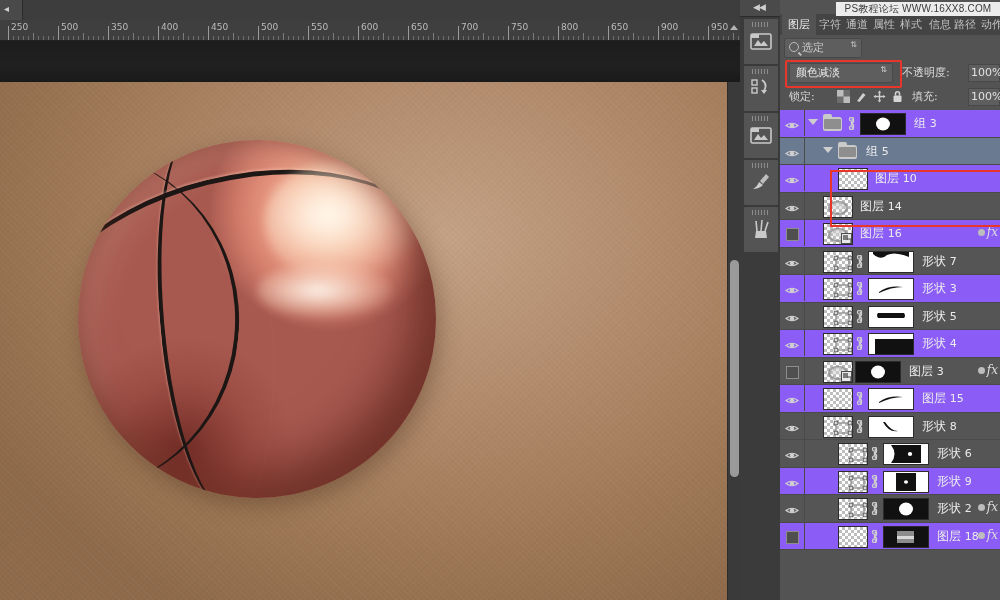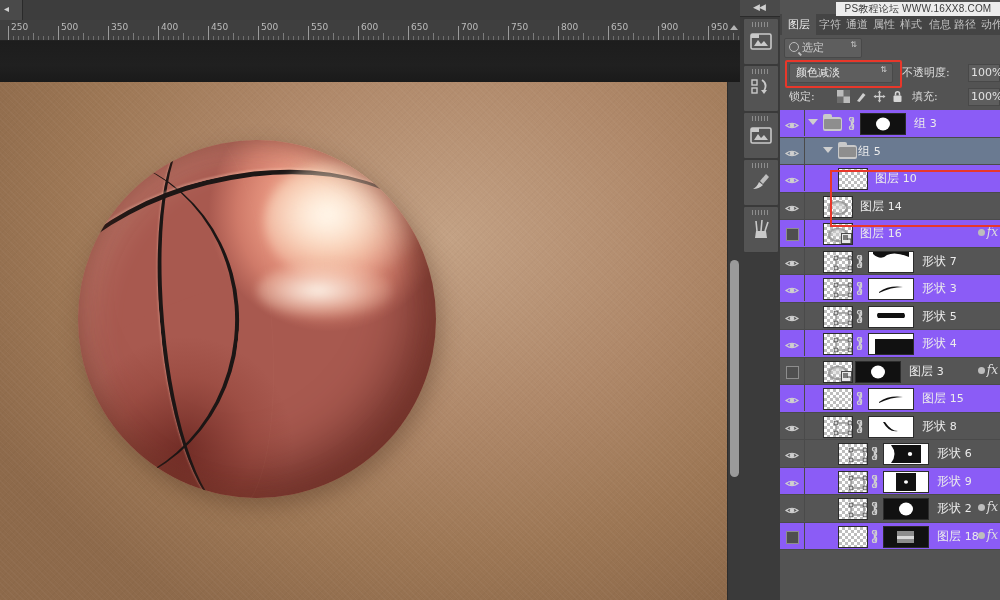--- a/index.html
+++ b/index.html
@@ -491,21 +491,21 @@
         </div>
         <div class="lrow selected">
           <div class="eye-cell">
             <span class="eye"><svg width="14" height="9" viewBox="0 0 14 9">
                 <path d="M1 4.5 q6 -4.5 12 0 q-6 4.5 -12 0Z" fill="none" stroke="#cfcfcf" stroke-width="1.2"></path>
                 <circle cx="7" cy="4.5" r="2.2" fill="#cfcfcf"></circle>
               </svg></span>
           </div>
           <div class="twisty" style="left: 43px;"></div>
           <div class="folder" style="left: 58px;"></div>
-          <div class="lname" style="left: 78px;">组 <span class="num">5</span></div>
+          <div class="lname" style="left: 86px;">组 <span class="num">5</span></div>
         </div>
         <div class="lrow alt">
           <div class="eye-cell">
             <span class="eye"><svg width="14" height="9" viewBox="0 0 14 9">
                 <path d="M1 4.5 q6 -4.5 12 0 q-6 4.5 -12 0Z" fill="none" stroke="#cfcfcf" stroke-width="1.2"></path>
                 <circle cx="7" cy="4.5" r="2.2" fill="#cfcfcf"></circle>
               </svg></span>
           </div>
           <div class="thumb" style="left: 58px;"></div>
           <div class="lname" style="left: 95px;">图层 <span class="num">10</span></div>

